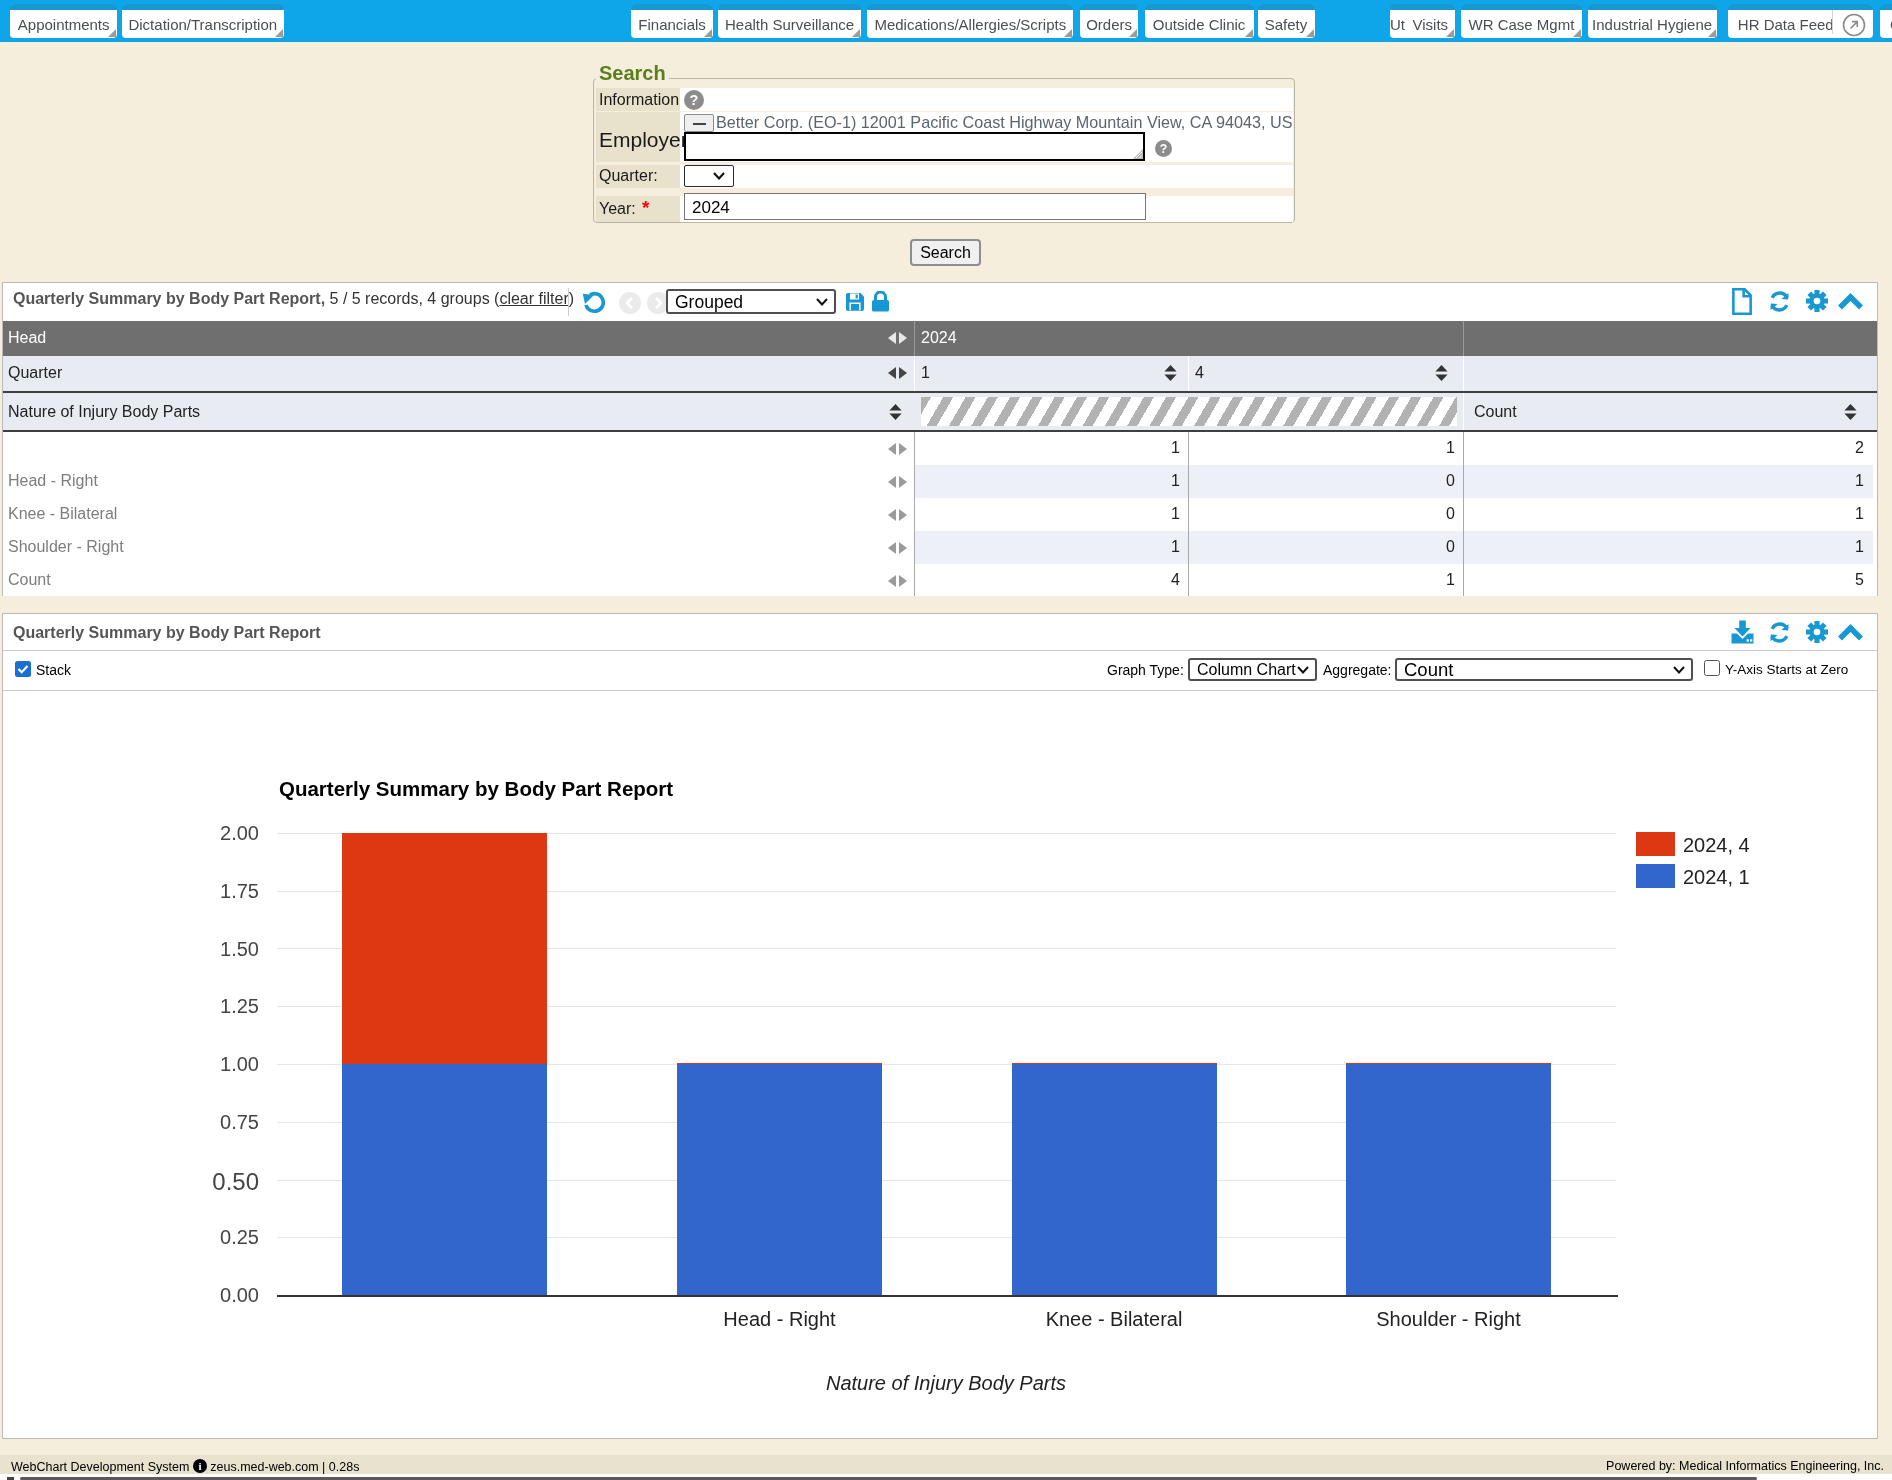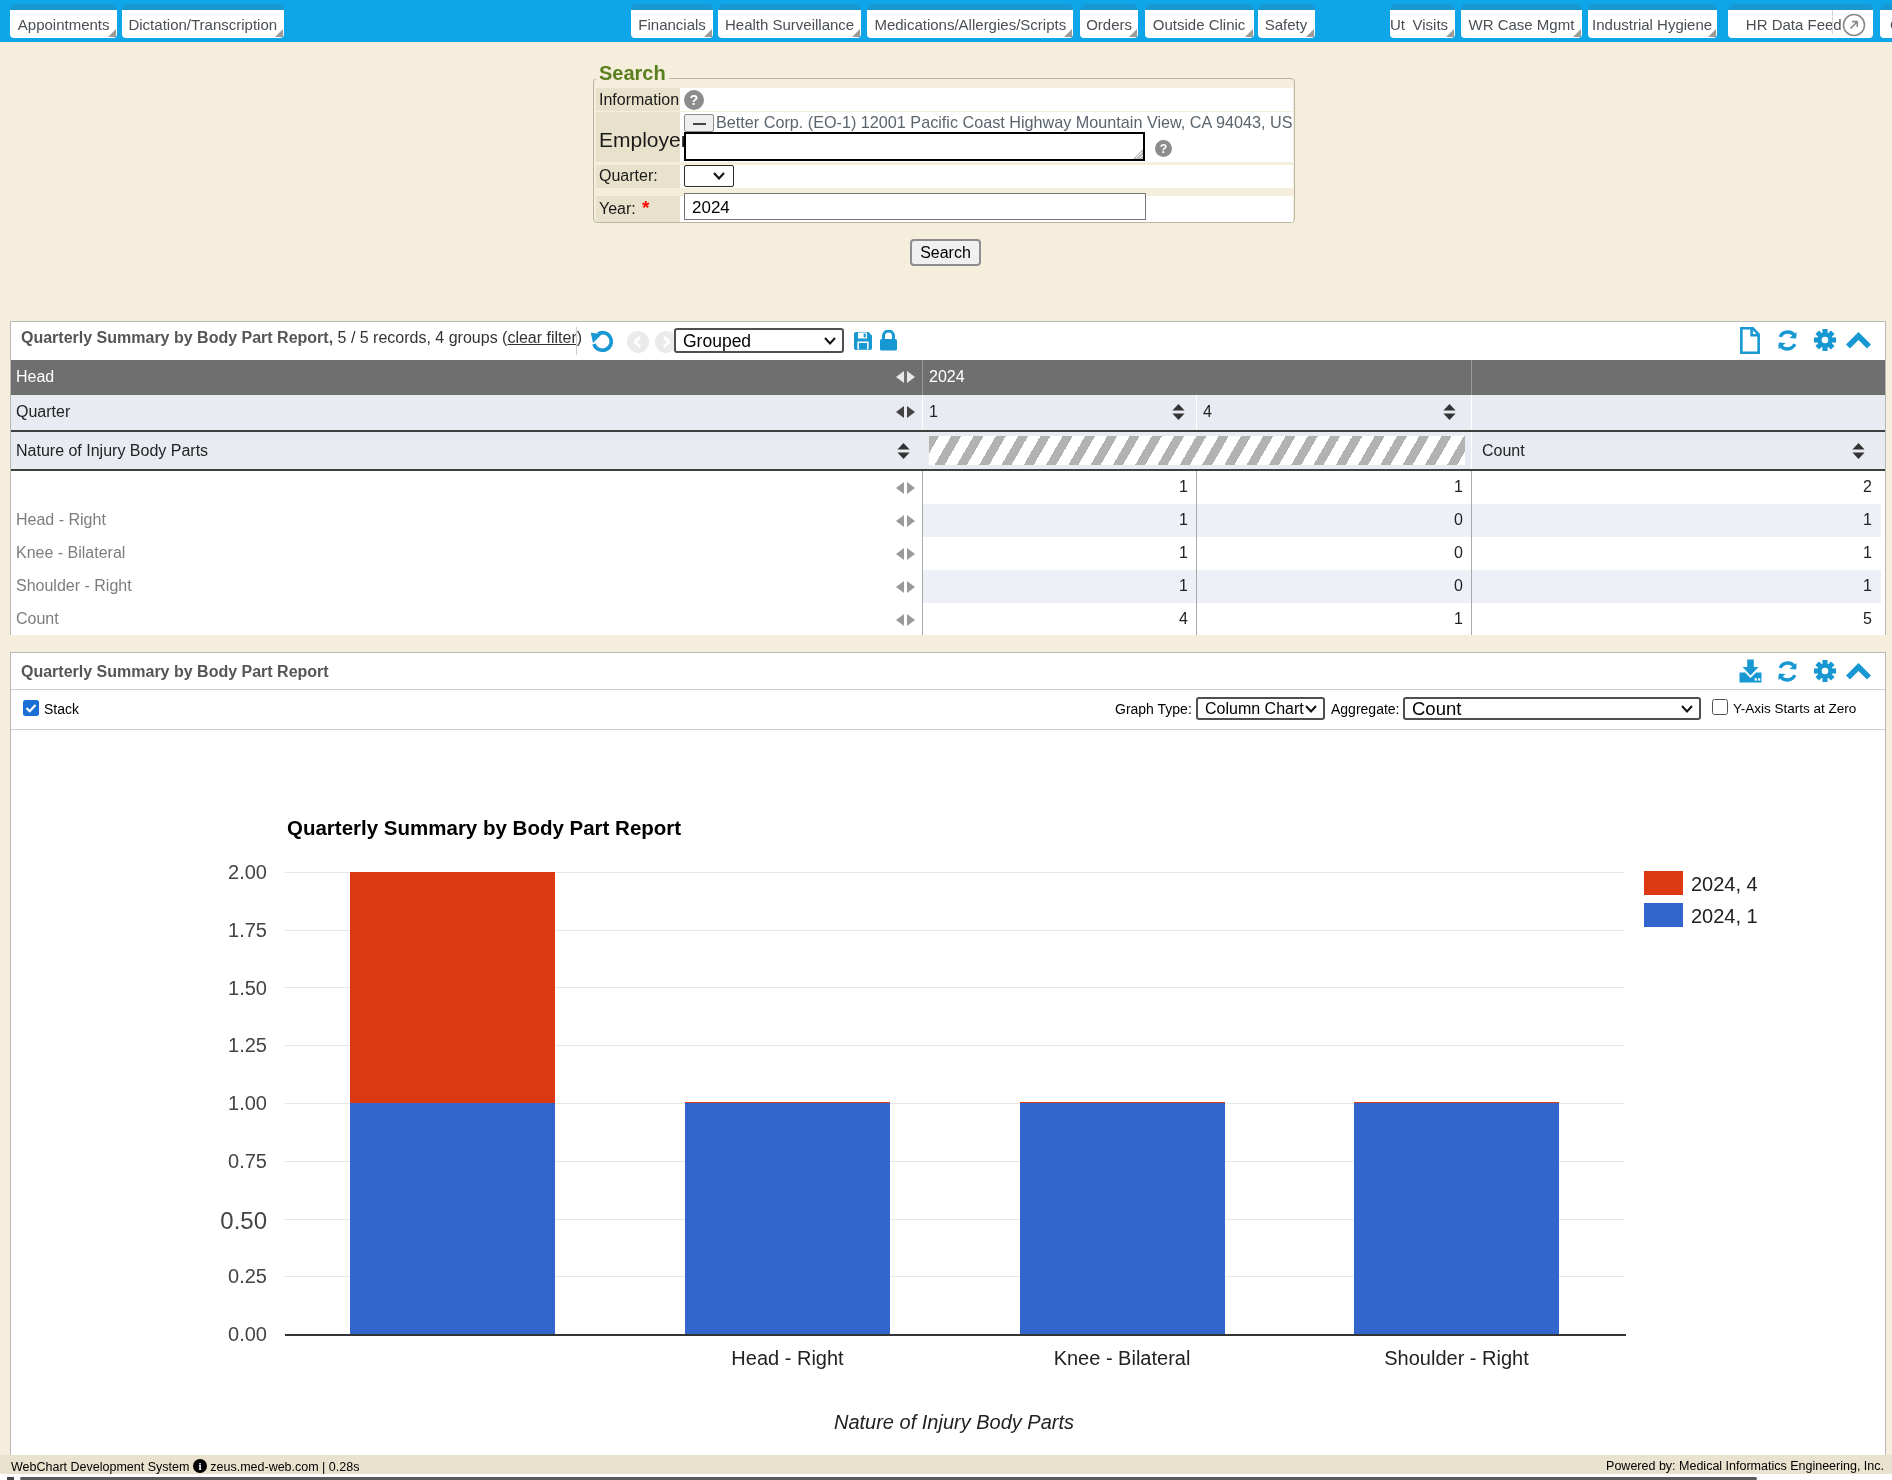--- a/index.html
+++ b/index.html
@@ -18,21 +18,21 @@
          color:#fff; font-weight:bold; }
   .tab.active .fold { border-bottom-color:#ffffff; }
 
   
   #fs { position:absolute; left:593px; top:78px; width:702px; height:145px;
         border:1px solid #bab6a6; border-radius:4px; }
   #fs-legend { position:absolute; left:596px; top:62px; padding:0 3px; background:#f5eedc;
         color:#5a7f1e; font-size:20px; font-weight:bold; }
 
   
-  .panel { position:absolute; left:10px; width:1876px; background:#fff; border:1px solid #b9b9b9;margin-top:39px; }
+  .panel { position:absolute; left:2px; width:1876px; background:#fff; border:1px solid #b9b9b9; }
   .num { position:absolute; font-size:16px; color:#222; }
   .selbox { position:absolute; background:#fff; border:2px solid #4f4f4f; border-radius:3px;
             font-size:16px; color:#000; }
   .selbox span.txt { position:absolute; left:7px; top:50%; transform:translateY(-50%); white-space:nowrap; }
   .selbox svg.car { position:absolute; right:6px; top:50%; transform:translateY(-50%); }
 </style>
 </head>
 <body>
 
 <div id="tabbar">
@@ -42,21 +42,21 @@
   <div class="tab" style="left:718.4px;width:142.4px;">Health Surveillance<div class="fold"></div></div>
   <div class="tab" style="left:867.1px;width:206.4px;">Medications/Allergies/Scripts<div class="fold"></div></div>
   <div class="tab" style="left:1079.8px;width:58.5px;">Orders<div class="fold"></div></div>
   <div class="tab" style="left:1144.6px;width:109px;">Outside Clinic<div class="fold"></div></div>
   <div class="tab" style="left:1257.5px;width:57.0px;">Safety<div class="fold"></div></div>
   <div class="tab" style="left:1390px;width:56px;">Utilization<div class="fold"></div></div>
   <div class="tab" style="left:1405.4px;width:49.9px;">Visits<div class="fold"></div></div>
   <div class="tab" style="left:1461.0px;width:120.8px;">WR Case Mgmt<div class="fold"></div></div>
   <div class="tab" style="left:1587.6px;width:129.0px;">Industrial Hygiene<div class="fold"></div></div>
   <div class="tab" style="left:1727.8px;width:145px;">
-    <span style="position:absolute;left:10px;top:8px;line-height:26px;margin-left:8px;">HR Data Feed</span>
+    <span style="position:absolute;left:10px;top:8px;line-height:26px;">HR Data Feed</span>
     <div style="position:absolute;left:104px;top:6px;width:1px;height:24px;background:#d5d5d5;"></div>
     <svg style="position:absolute;left:114px;top:9px;" width="24" height="24" viewBox="0 0 24 24">
       <circle cx="12" cy="12" r="10.5" fill="none" stroke="#8b8b8b" stroke-width="1.6"></circle>
       <path d="M8.5 15.5 L15 9 M10 8.6 L15.3 8.6 L15.3 14" fill="none" stroke="#8b8b8b" stroke-width="1.6"></path>
     </svg>
   </div>
   <div class="tab" style="left:1879.5px;width:40px;">Ch</div>
 </div>
 
 <div id="fs"></div>

